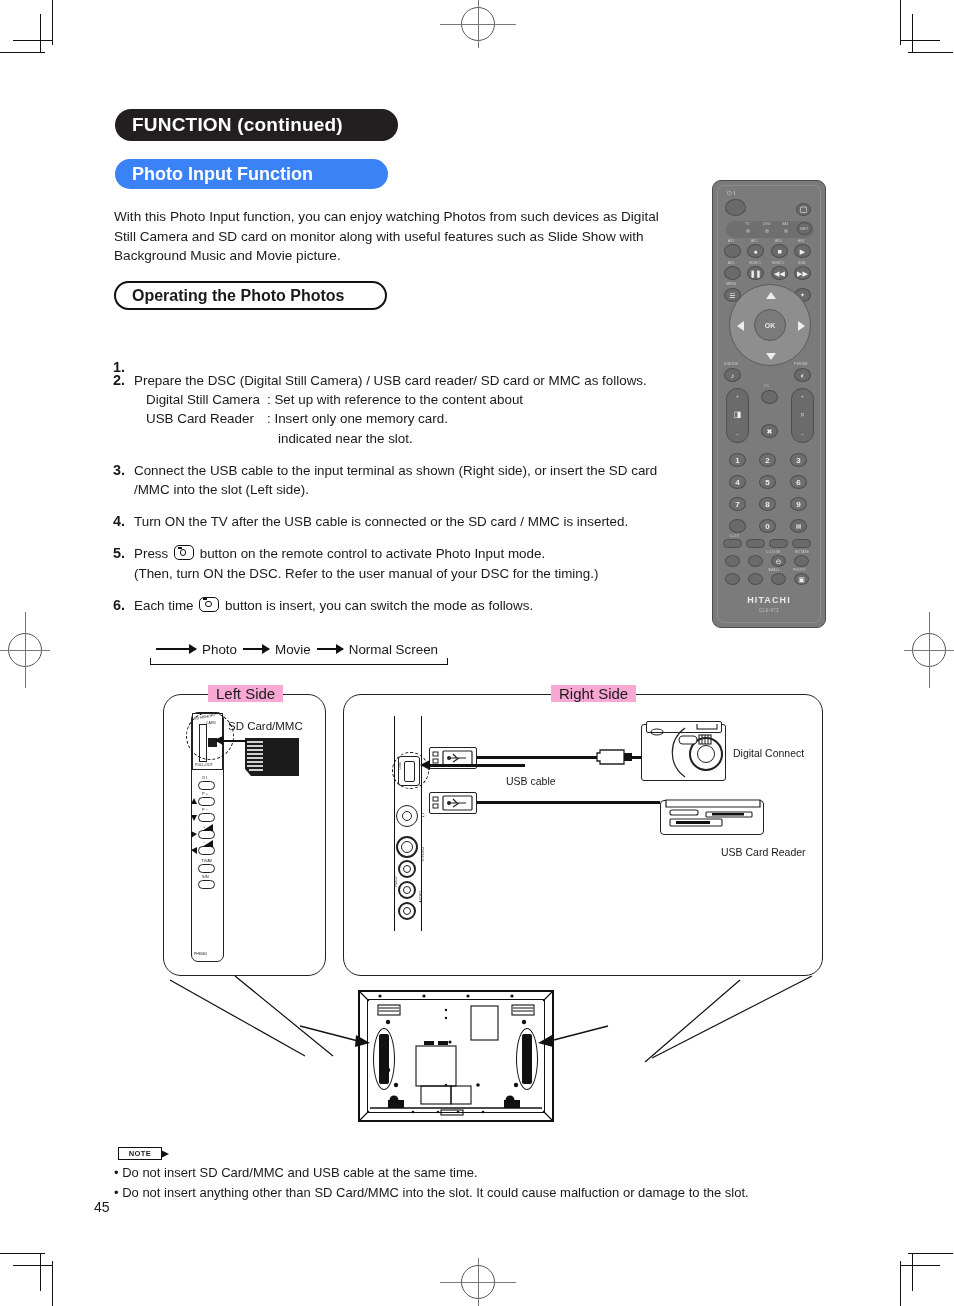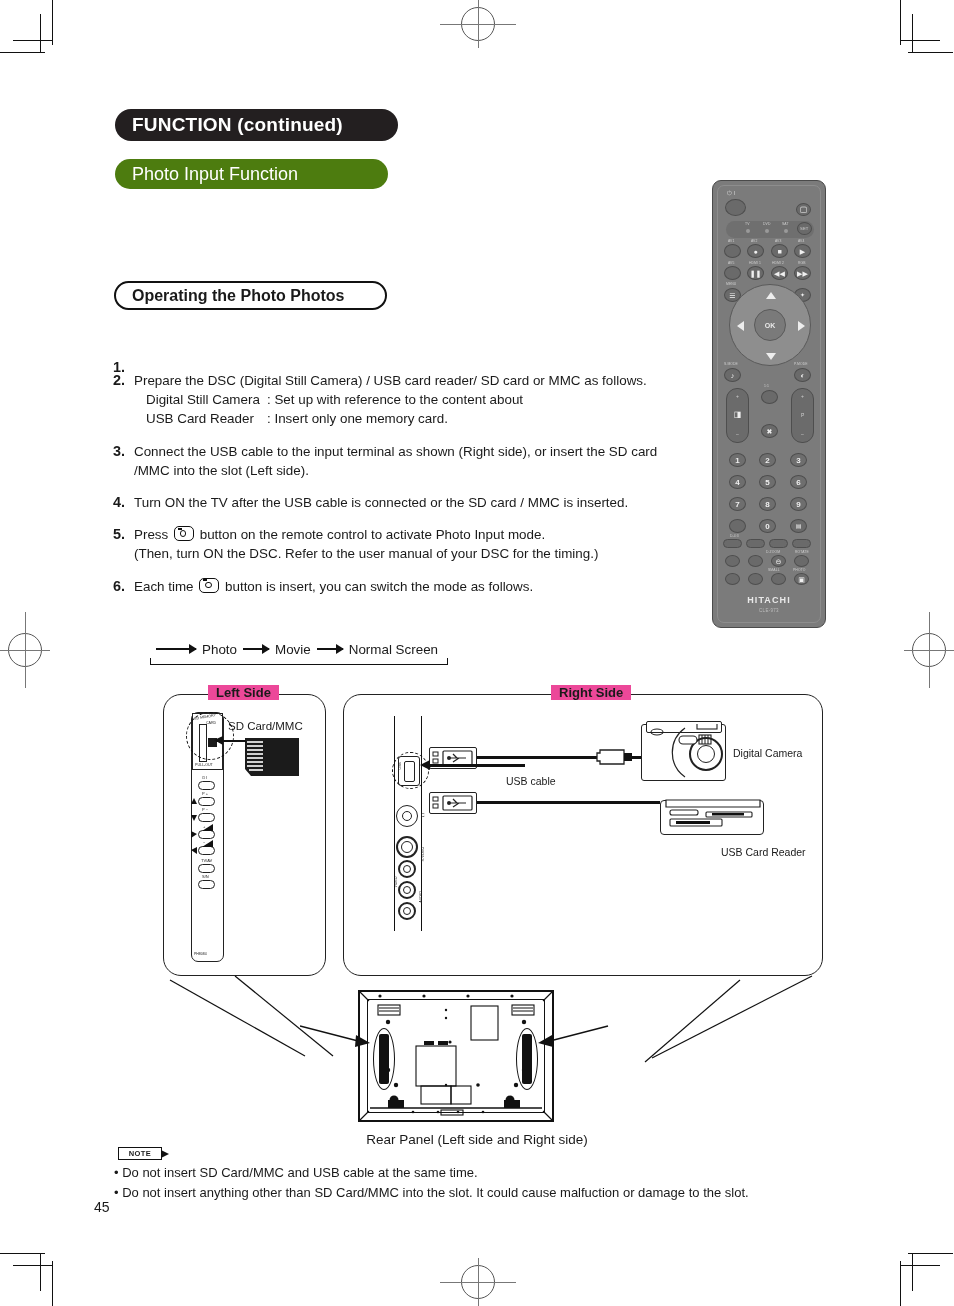--- a/index.html
+++ b/index.html
@@ -43,25 +43,25 @@
     letter-spacing: .2px;
     display: flex;
     align-items: center;
     padding-left: 17px;
     box-sizing: border-box;
   }
   .sub-pill {
     position: absolute;
     left: 115px; top: 159px;
     width: 273px; height: 30px;
-    background: #4d7c0f;
+    background: #3b82f6;
     border-radius: 15px;
     color: #ffffff;
     font-size: 18px;
-    font-weight: normal;
+    font-weight: bold;
     display: flex;
     align-items: center;
     padding-left: 17px;
     box-sizing: border-box;
   }
   .intro {
     position: absolute;
     left: 114px; top: 207px;
     width: 550px;
     font-size: 13.6px;
@@ -295,26 +295,25 @@
   .diagram { position: absolute; left: 0; top: 680px; width: 954px; height: 480px; }
   .callout-box {
     position: absolute;
     border: 1.3px solid #222;
     border-radius: 18px;
     background: #fff;
     box-sizing: border-box;
   }
   .callout-label {
     position: absolute;
-    background: #ec4899;
+    background: #f9a8d4;
     padding: 0 8px;
-    font-size: 13px;
+    font-size: 15px;
     color: #1a1a1a;
     white-space: nowrap;
-    font-weight: bold;
   }
   .sidepanel {
     position: absolute;
     border: 1.3px solid #222;
     border-radius: 7px;
     background: #fff;
     box-sizing: border-box;
   }
   .slot-outer {
     position: absolute;
@@ -480,39 +479,44 @@
     <div class="reg-v" style="left:24.5px;top:612px;width:1.2px;height:76px;"></div>
   </div>
   <div>
     <div class="reg" style="left:912px;top:633px;"></div>
     <div class="reg-h" style="left:904px;top:649.5px;width:50px;height:1.2px;"></div>
     <div class="reg-v" style="left:928.5px;top:612px;width:1.2px;height:76px;"></div>
   </div>
 
   <div class="title-pill">FUNCTION (continued)</div>
   <div class="sub-pill">Photo Input Function</div>
+  <div class="intro">With this Photo Input function, you can enjoy watching Photos from such devices as Digital Still Camera and SD card on monitor along with useful features such as Slide Show with Background Music and Movie picture.</div>
   <div class="section-pill">Operating the Photo Photos</div>
 
   <div class="steps">
 
     <div class="step" style="margin-bottom:13px;">
       <span class="num">1.</span>
     </div>
 
     <div class="step" style="margin-bottom:13px;">
       <span class="num">2.</span>
       <span>Prepare the DSC (Digital Still Camera) / USB card reader/ SD card or MMC as follows.</span>
       <div class="sub-rows">
         <div class="sub-row">
           <div class="k">Digital Still Camera</div>
           <div class="v">: Set up with reference to the content about</div>
         </div>
         <div class="sub-row">
           <div class="k">USB Card Reader</div>
           <div class="v">: Insert only one memory card.</div>
+        </div>
+        <div class="sub-row cont">
+          <div class="k"></div>
+          <div class="v">indicated near the slot.</div>
         </div>
       </div>
     </div>
 
     <div class="step" style="margin-bottom:13px;">
       <span class="num">3.</span>
       <span>Connect the USB cable to the input terminal as shown (Right side), or insert the SD card /MMC into the slot (Left side).</span>
     </div>
 
     <div class="step" style="margin-bottom:13px;">
@@ -816,21 +820,21 @@
     <svg style="position:absolute;left:641px;top:44px;width:85px;height:57px;">
       <path d="M 44 4 A 30 30 0 0 0 44 53" stroke="#222" stroke-width="1.2" fill="none"></path>
       <ellipse cx="16" cy="8" rx="6" ry="3" fill="none" stroke="#222" stroke-width="1.1"></ellipse>
       <rect x="38" y="12" width="18" height="8" rx="4" fill="#fff" stroke="#222" stroke-width="1.1"></rect>
       <rect x="58" y="11" width="12" height="9" fill="none" stroke="#222" stroke-width="1.1"></rect>
       <line x1="61" y1="11" x2="61" y2="20" stroke="#222" stroke-width="1"></line>
       <line x1="64" y1="11" x2="64" y2="20" stroke="#222" stroke-width="1"></line>
       <line x1="67" y1="11" x2="67" y2="20" stroke="#222" stroke-width="1"></line>
       <rect x="56" y="-2" width="20" height="7" fill="#fff" stroke="#222" stroke-width="1.1"></rect>
     </svg>
-    <div class="dlabel" style="left:733px;top:67px;">Digital Camera</div>
+    <div class="dlabel" style="left:733px;top:67px;">Digital Connect</div>
 
     <div class="camera-body" style="left:660px;top:120px;width:104px;height:35px;border-radius:4px;"></div>
     <svg style="position:absolute;left:660px;top:113px;width:106px;height:44px;">
       <path d="M 6 7 L 100 7 L 100 14 L 6 14 Z" fill="#fff" stroke="#222" stroke-width="1.2"></path>
       <rect x="10" y="17" width="28" height="5" rx="2" fill="#fff" stroke="#222" stroke-width="1.1"></rect>
       <rect x="46" y="19" width="46" height="5" rx="1" fill="#fff" stroke="#222" stroke-width="1.1"></rect>
       <rect x="52" y="20" width="32" height="2.5" fill="#111"></rect>
       <rect x="10" y="26" width="52" height="7" rx="1" fill="#fff" stroke="#222" stroke-width="1.1"></rect>
       <rect x="16" y="28" width="34" height="3" fill="#111"></rect>
     </svg>
@@ -891,21 +895,20 @@
 
     <svg style="position:absolute;left:300px;top:340px;width:80px;height:40px;">
       <path d="M 0 6 L 62 22" stroke="#111" stroke-width="1.4" fill="none"></path>
       <path d="M 56 15 L 70 23 L 55 27 Z" fill="#111"></path>
     </svg>
     <svg style="position:absolute;left:530px;top:340px;width:80px;height:40px;">
       <path d="M 78 6 L 16 22" stroke="#111" stroke-width="1.4" fill="none"></path>
       <path d="M 22 15 L 8 23 L 23 27 Z" fill="#111"></path>
     </svg>
 
-    <div class="rear-caption">Rear Panel (Left side and Right side)</div>
   </div>
 
   <div class="note-badge">NOTE</div>
   <div class="note-lines">
     <div>• Do not insert SD Card/MMC and USB cable at the same time.</div>
     <div>• Do not insert anything other than SD Card/MMC into the slot. It could cause malfuction or damage to the slot.</div>
   </div>
 
   <div class="pageno">45</div>
 

